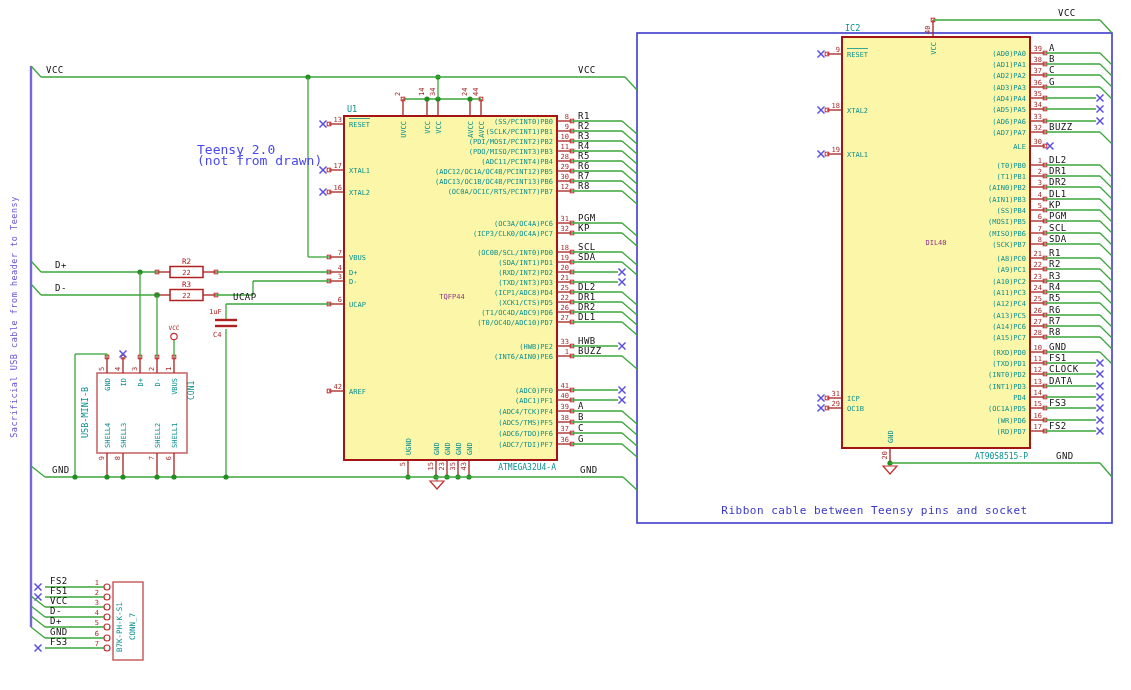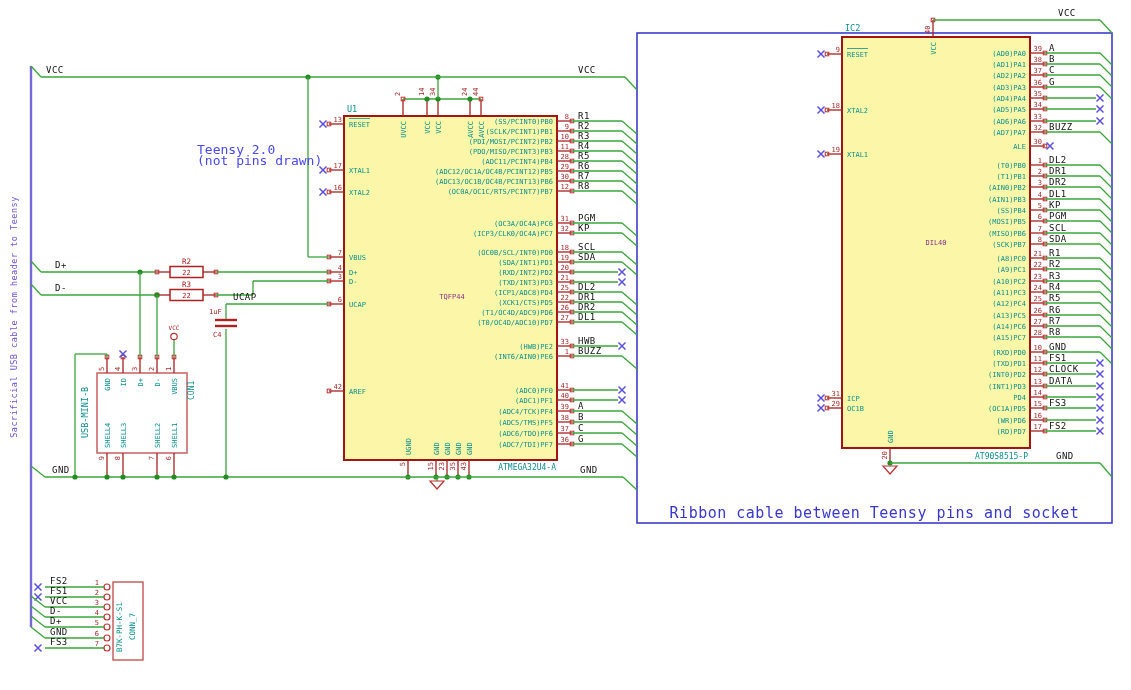--- a/index.html
+++ b/index.html
@@ -3,21 +3,21 @@
 <meta charset="utf-8">
 <style>
   html,body{margin:0;padding:0;background:#ffffff;}
   #canvas{position:relative;width:1131px;height:690px;background:#ffffff;overflow:hidden;
           font-family:"DejaVu Sans Mono",monospace;}
   #schematic{position:absolute;left:0;top:0;}
   .note-v{position:absolute;left:-196px;top:312px;width:420px;text-align:center;
           transform:rotate(-90deg);color:#6a55d5;font-size:8.5px;letter-spacing:0.5px;}
   .note-teensy{position:absolute;left:197px;top:144px;color:#4848f0;font-size:13px;line-height:11px;}
   .note-ribbon{position:absolute;left:637px;top:504px;width:475px;text-align:center;
-               color:#3838cc;font-size:15px;letter-spacing:0.5px;}
+               color:#3838cc;font-size:11px;letter-spacing:0.5px;}
   text{font-family:"DejaVu Sans Mono",monospace;}
 </style>
 </head>
 <body>
 
 <div id="canvas">
   <svg id="schematic" width="1131" height="690" viewBox="0 0 1131 690">
       <rect x="637" y="33" width="475" height="490" stroke="#3c3ccd" fill="none" stroke-width="1.6"></rect>
       <line x1="31" y1="66" x2="31" y2="627" stroke="#7668d8" stroke-width="2.4"></line>
       <rect x="344" y="116" width="213" height="344" stroke="#a31515" fill="#fcf7a8" stroke-width="2"></rect>
@@ -712,16 +712,16 @@
       <text x="887" y="451" font-size="7" fill="#a62a2a" text-anchor="end" transform="rotate(-90 887 451)">20</text>
       <text x="892.5" y="443" font-size="7" fill="#0a8f8f" text-anchor="start" transform="rotate(-90 892.5 443)">GND</text>
       <path d="M 883 466 L 897 466 L 890 474 Z" fill="none" stroke="#c03030" stroke-width="1.2"></path>
       <line x1="890" y1="463" x2="1100" y2="463" stroke="#3aa63a" stroke-width="1.3"></line>
       <line x1="1100" y1="463" x2="1112" y2="477" stroke="#3aa63a" stroke-width="1.3"></line>
       <text x="1056" y="459" font-size="9" fill="#101010" text-anchor="start" letter-spacing="0.5px">GND</text>
     </svg>
   <div class="note-v">Sacrificial USB cable from header to Teensy</div>
   <div class="note-teensy">
     <div>Teensy 2.0</div>
-    <div>(not pins drawn)</div>
+    <div>(not from drawn)</div>
   </div>
   <div class="note-ribbon">Ribbon cable between Teensy pins and socket</div>
 </div>
 
 </body></html>

